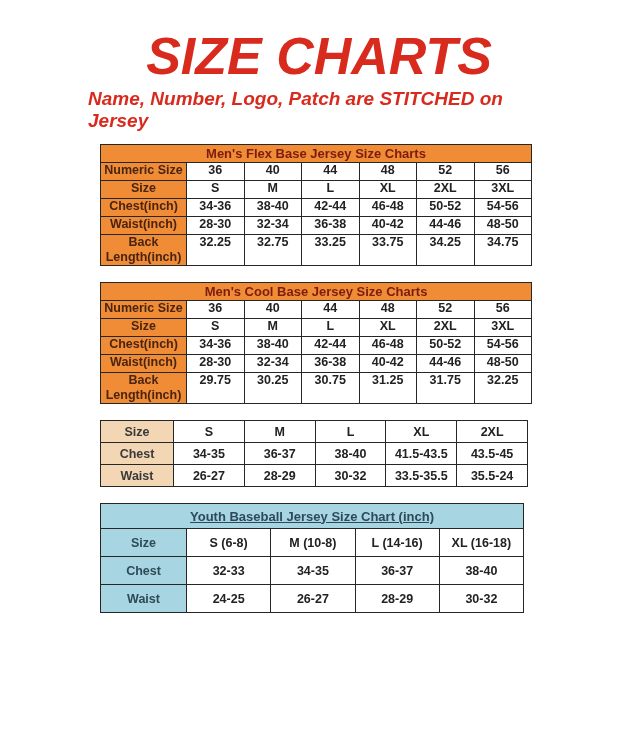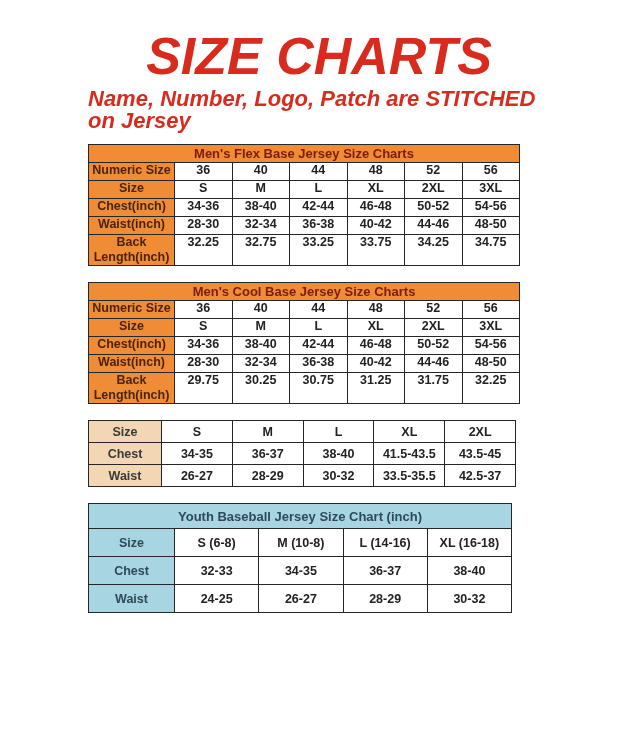--- a/index.html
+++ b/index.html
@@ -20,31 +20,31 @@
     text-align: center;
     font-size: 52px;
     font-weight: bold;
     font-style: italic;
     letter-spacing: 0px;
     color: var(--title-red, #d92a1e);
   }
   .page-subtitle {
     margin: 2px 0 12px 88px;
     width: 452px;
-    font-size: 22px;
+    font-size: 19px;
     line-height: 22px;
     font-weight: bold;
     font-style: italic;
     color: var(--title-red, #d92a1e);
   }
   .tables-wrap { margin-left: 88px; }
   table.size-table {
     border-collapse: collapse;
     table-layout: fixed;
-    margin: 0 0 16px 0;
+    margin: 0 0 16px 12px;
   }
   table.size-table td, table.size-table th {
     border: 1px solid #262626;
     text-align: center;
     font-weight: bold;
     color: #222222;
     padding: 0 2px;
     overflow: hidden;
   }
   th.tbl-title { font-size: 13px; }
@@ -83,20 +83,21 @@
   .youth col.labcol { width: 86px; }
   .youth td { font-size: 12.5px; height: 27px; vertical-align: middle; }
   .youth td.lab {
     background: var(--youth-blue, #a7d5e1);
     color: var(--youth-text, #2e4a57);
   }
   .youth th.tbl-title {
     background: var(--youth-blue, #a7d5e1);
     color: var(--youth-text, #2e4a57);
     height: 24px;
+    text-decoration: underline;
   }
 </style>
 </head>
 <body>
 
 <div class="page">
   <h1 class="page-title">SIZE CHARTS</h1>
   <p class="page-subtitle">Name, Number, Logo, Patch are STITCHED on Jersey</p>
   <div class="tables-wrap">
       <table class="size-table mens">
@@ -246,21 +247,21 @@
             <td>38-40</td>
             <td>41.5-43.5</td>
             <td>43.5-45</td>
           </tr>
           <tr>
             <td class="lab">Waist</td>
             <td>26-27</td>
             <td>28-29</td>
             <td>30-32</td>
             <td>33.5-35.5</td>
-            <td>42.5-37</td>
+            <td>35.5-24</td>
           </tr>
         </tbody>
       </table>
       <table class="size-table youth">
         <colgroup>
           <col class="labcol">
           <col>
           <col>
           <col>
           <col>

